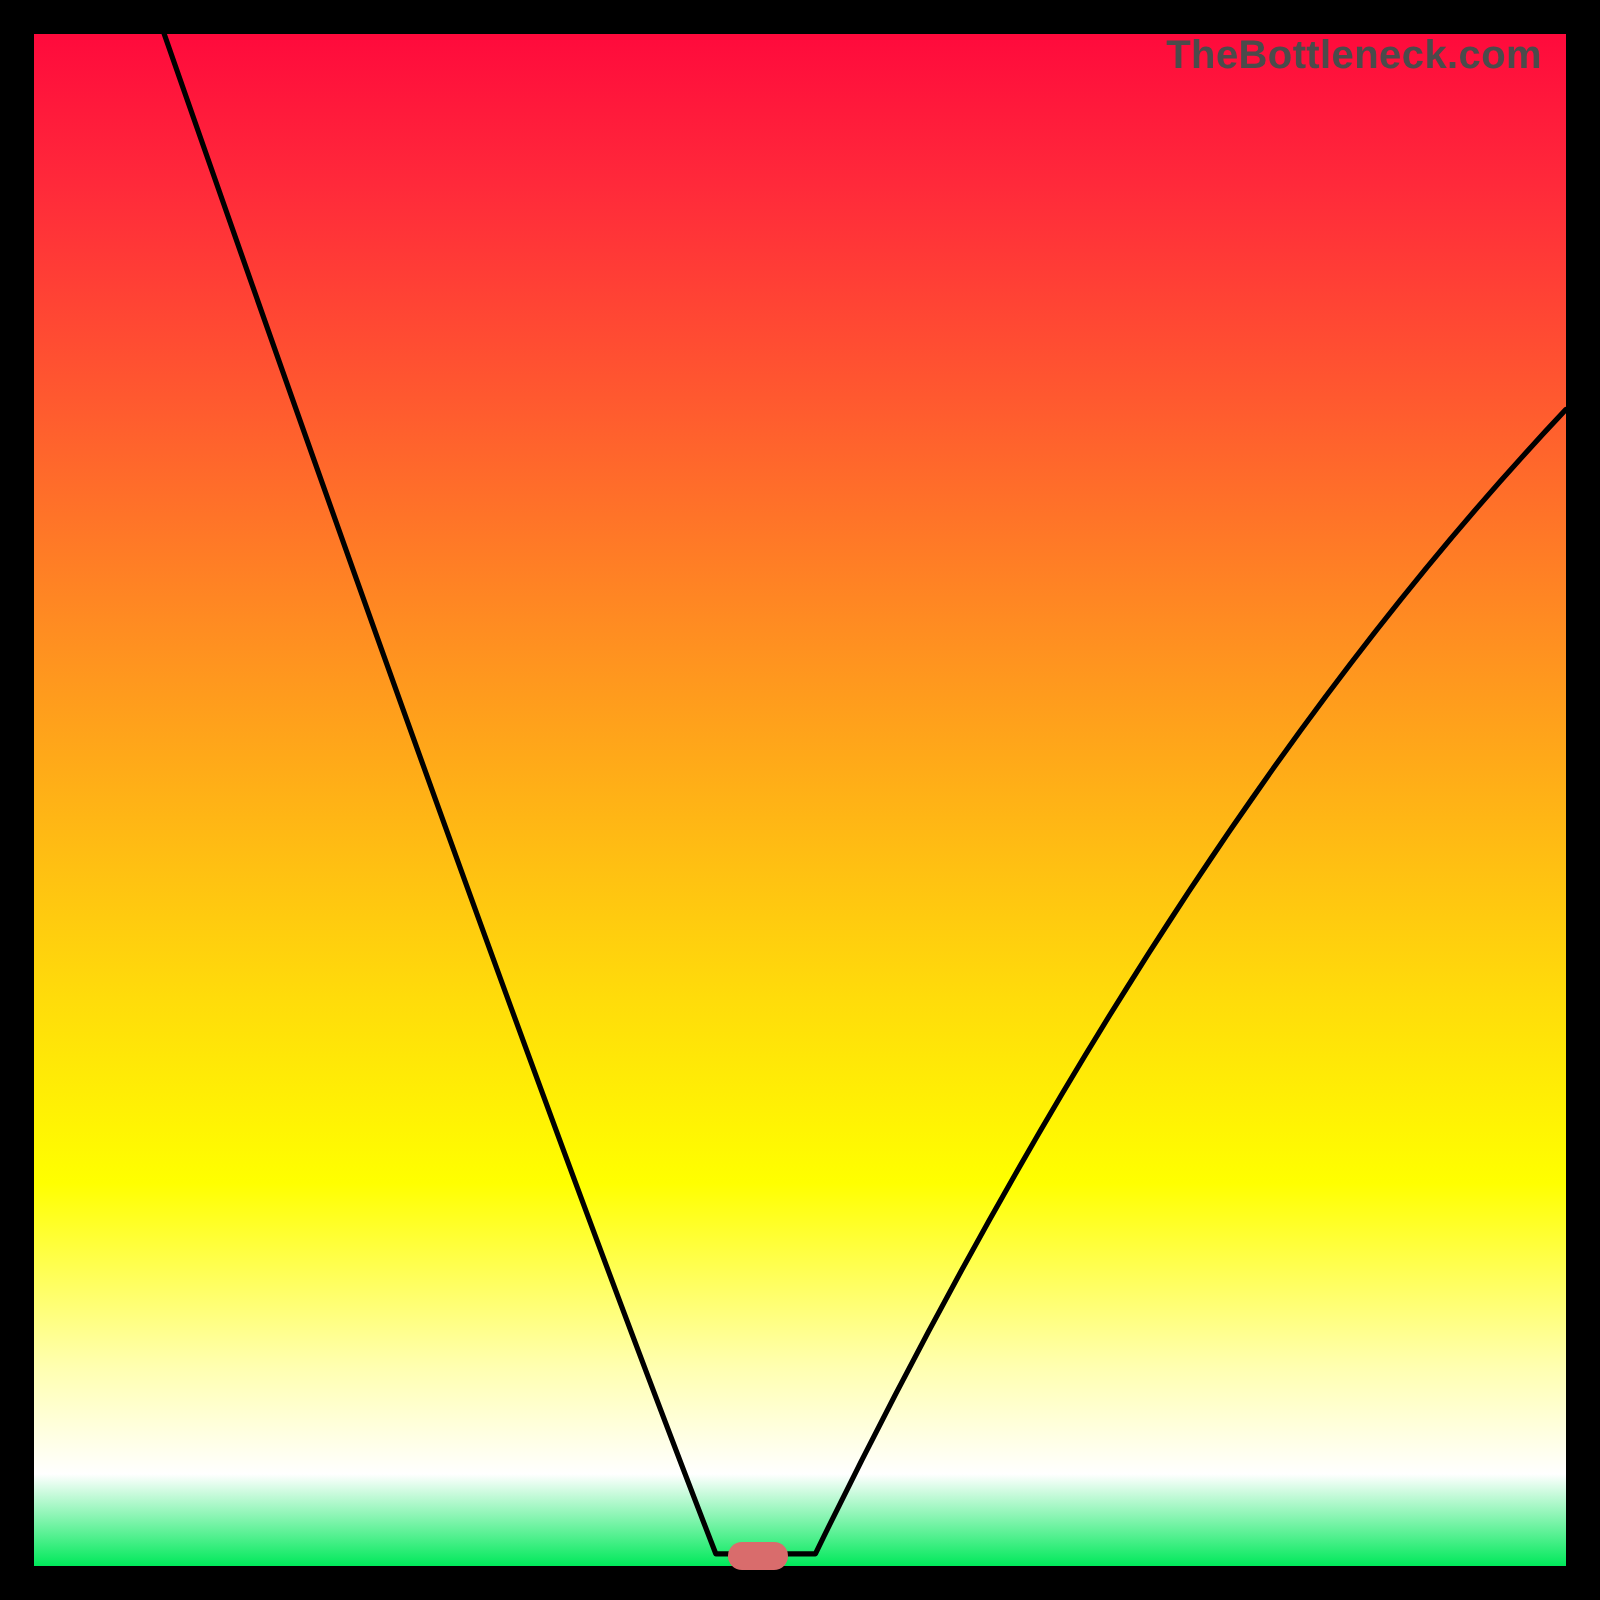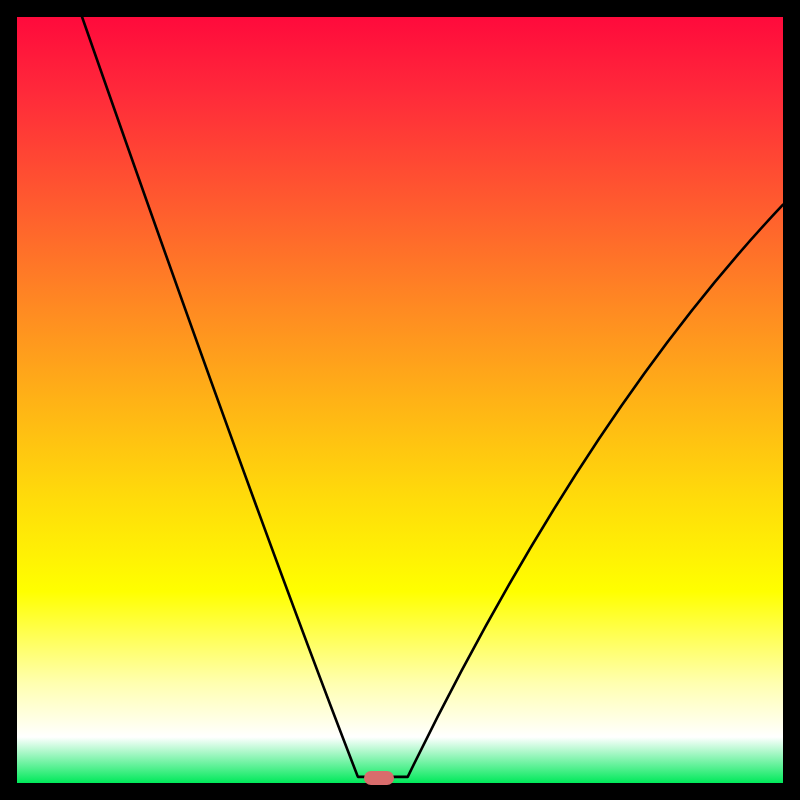--- a/index.html
+++ b/index.html
@@ -60,20 +60,21 @@
     background: #d96c6c;
     border-radius: 7px;
   }
 </style>
 </head>
 <body>
 
 <div class="frame">
   <div class="plot">
 
+    <div class="attrib">TheBottleneck.com</div>
 
     <svg class="curve" viewBox="0 0 766 766" preserveAspectRatio="none">
       <path id="curve-path" fill="none" stroke="#000" stroke-width="2.6" stroke-linejoin="round" stroke-linecap="round" d="M 65.1 0.0 Q 233.6 482.6 340.9 759.9 L 390.7 759.9 Q 566.8 398.3 766.0 187.7"></path>
     </svg>
 
     <div class="marker" id="marker" style="left: 346.552px; top: 753.638px;"></div>
 
   </div>
 </div>
 

